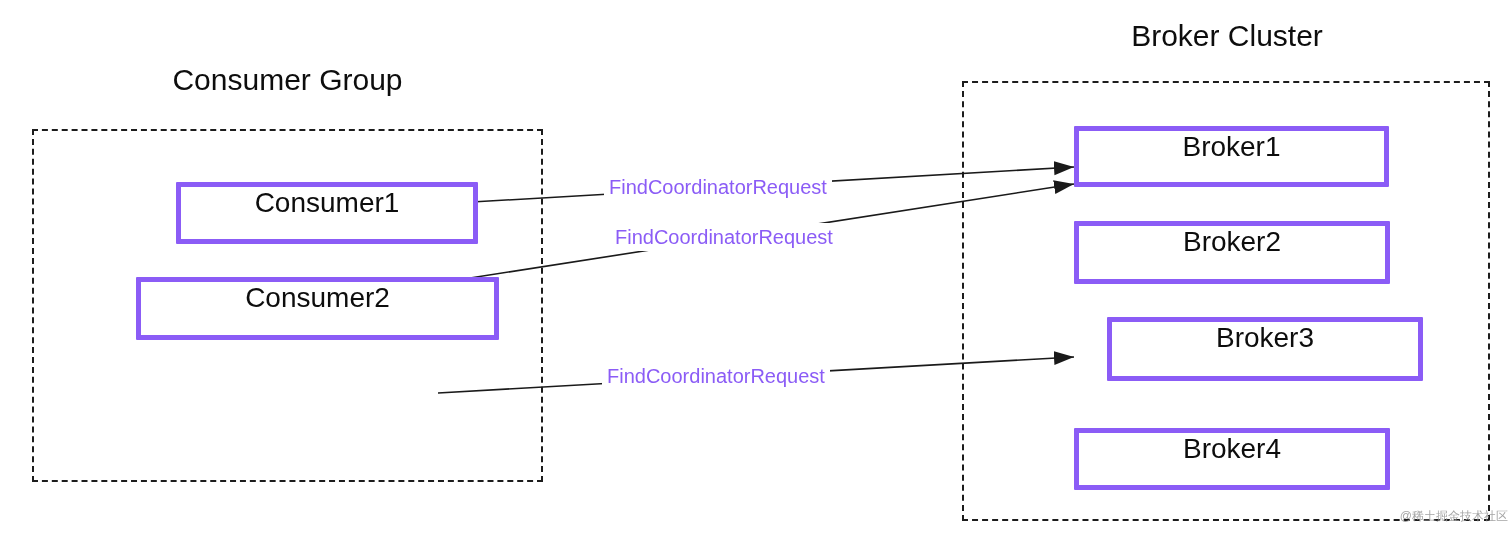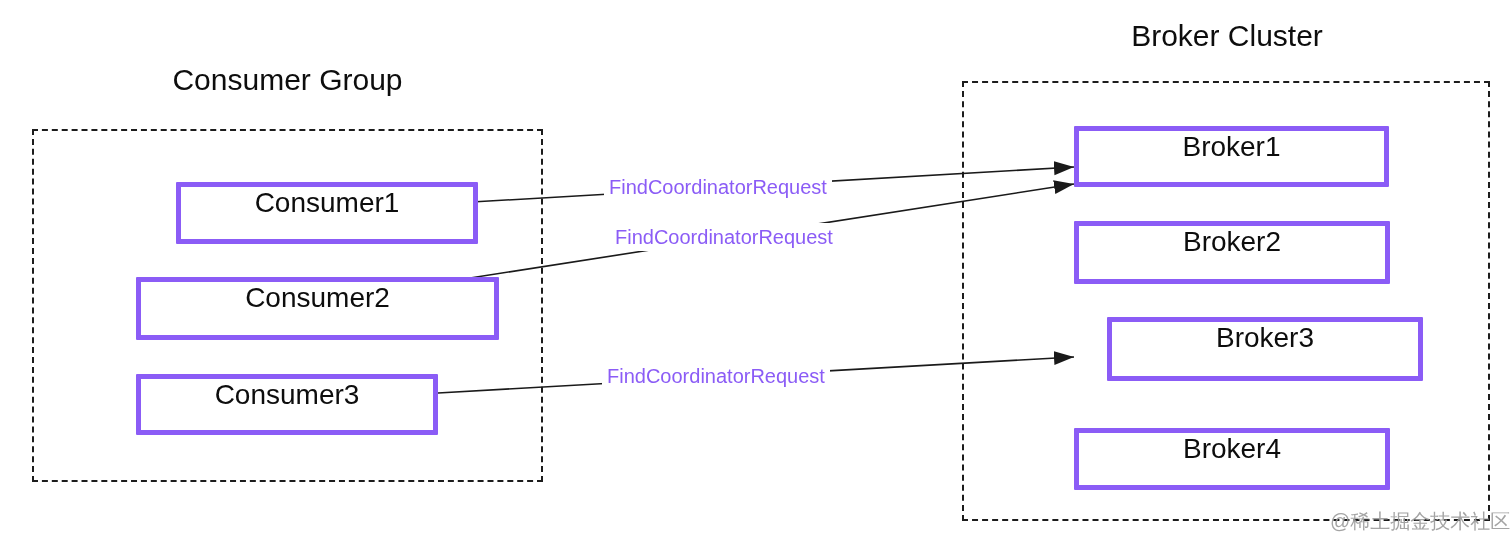--- a/index.html
+++ b/index.html
@@ -54,21 +54,21 @@
     color: #8b5cf6;
     white-space: nowrap;
     z-index: 4;
     line-height: 24px;
   }
   .watermark {
     position: absolute;
     left: 1330px;
     top: 508px;
     width: 178px;
-    font-size: 20px;
+    font-size: 12px;
     color: #9b9b9b;
     opacity: 0.9;
     white-space: nowrap;
     z-index: 5;
     text-align: right;
   }
   
   #consumer-group-border { left: 32px;  top: 129px; width: 507px; height: 349px; }
   #broker-cluster-border { left: 962px; top: 81px;  width: 524px; height: 436px; }
   #consumer-group-title  { left: 130px;  top: 63px; width: 315px; }
@@ -107,23 +107,20 @@
       <line x1="438" y1="393" x2="1074" y2="357" marker-end="url(#arrowhead)"></line>
     </g>
   </svg>
 
   <div id="consumer1-box" class="node-box">
     <span>Consumer1</span>
   </div>
   <div id="consumer2-box" class="node-box">
     <span>Consumer2</span>
   </div>
-  <div id="consumer3-box" class="node-box">
-    <span>Consumer3</span>
-  </div>
 
   <div id="broker1-box" class="node-box">
     <span>Broker1</span>
   </div>
   <div id="broker2-box" class="node-box">
     <span>Broker2</span>
   </div>
   <div id="broker3-box" class="node-box">
     <span>Broker3</span>
   </div>

